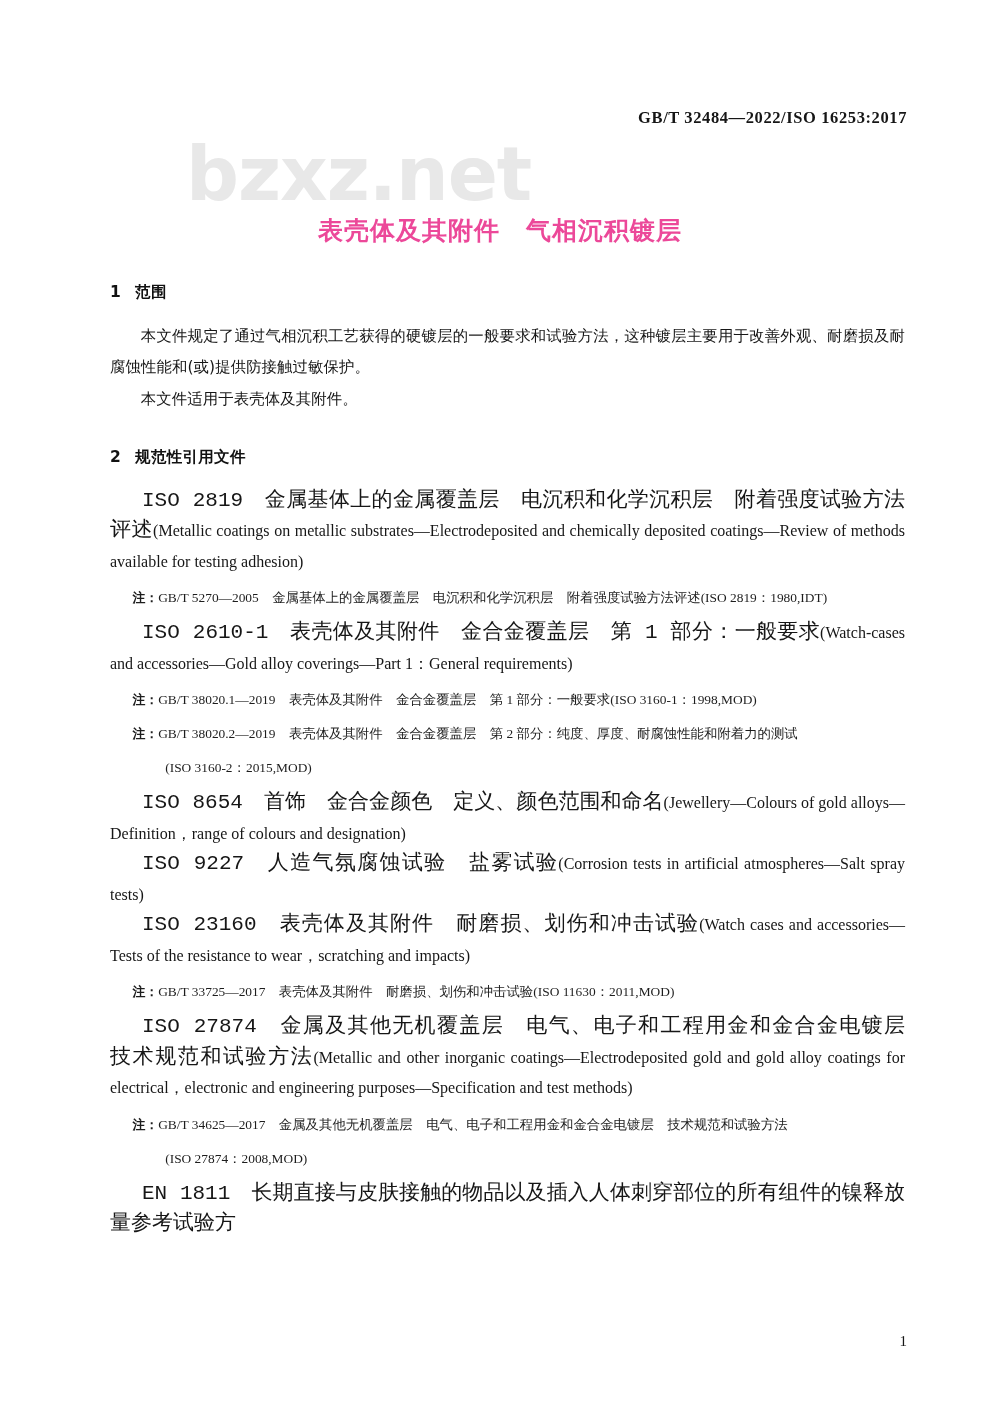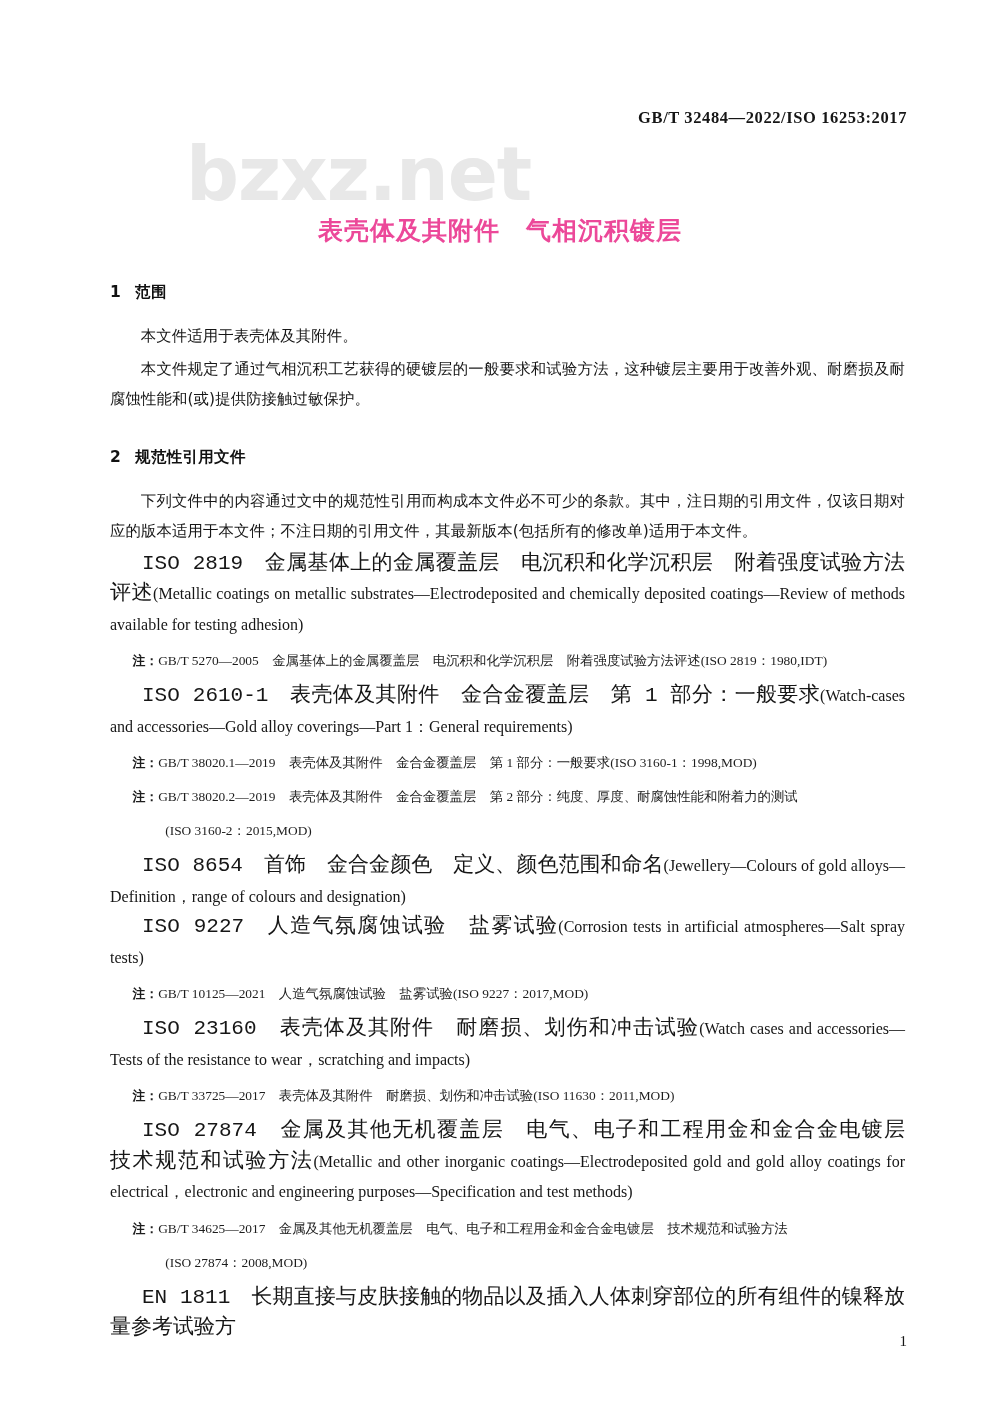--- a/index.html
+++ b/index.html
@@ -156,29 +156,28 @@
 
   <div class="runhead">GB/T 32484—2022/ISO 16253:2017</div>
 
   <h1 class="doc-title">表壳体及其附件　气相沉积镀层</h1>
 
   <div class="content">
 
     <h2 class="sec-head">
       <span class="num">1</span><span>范围</span>
     </h2>
+    <p class="zh indent">本文件规定了通过气相沉积工艺获得的硬镀层的一般要求和试验方法，这种镀层主要用于改善外观、耐磨损及耐腐蚀性能和(或)提供防接触过敏保护。</p>
     <p class="zh indent">本文件适用于表壳体及其附件。</p>
-    <p class="zh indent">本文件规定了通过气相沉积工艺获得的硬镀层的一般要求和试验方法，这种镀层主要用于改善外观、耐磨损及耐腐蚀性能和(或)提供防接触过敏保护。</p>
 
     <div class="sec-gap"></div>
 
     <h2 class="sec-head">
       <span class="num">2</span><span>规范性引用文件</span>
     </h2>
-    <p class="zh indent">下列文件中的内容通过文中的规范性引用而构成本文件必不可少的条款。其中，注日期的引用文件，仅该日期对应的版本适用于本文件；不注日期的引用文件，其最新版本(包括所有的修改单)适用于本文件。</p>
 
     <div>
 
       <p class="ref">
         <span class="zh-run">ISO 2819　金属基体上的金属覆盖层　电沉积和化学沉积层　附着强度试验方法评述</span><span>(Metallic coatings on metallic substrates—Electrodeposited and chemically deposited coatings—Review of methods available for testing adhesion)</span>
       </p>
 
       <p class="note">
         <span class="note-label">注：</span><span>GB/T 5270—2005　金属基体上的金属覆盖层　电沉积和化学沉积层　附着强度试验方法评述</span><span>(ISO 2819：1980,IDT)</span>
       </p>
@@ -198,23 +197,20 @@
       <p class="note cont">(ISO 3160-2：2015,MOD)</p>
 
       <p class="ref">
         <span class="zh-run">ISO 8654　首饰　金合金颜色　定义、颜色范围和命名</span><span>(Jewellery—Colours of gold alloys—Definition，range of colours and designation)</span>
       </p>
 
       <p class="ref">
         <span class="zh-run">ISO 9227　人造气氛腐蚀试验　盐雾试验</span><span>(Corrosion tests in artificial atmospheres—Salt spray tests)</span>
       </p>
 
-      <p class="note">
-        <span class="note-label">注：</span><span>GB/T 10125—2021　人造气氛腐蚀试验　盐雾试验</span><span>(ISO 9227：2017,MOD)</span>
-      </p>
 
       <p class="ref">
         <span class="zh-run">ISO 23160　表壳体及其附件　耐磨损、划伤和冲击试验</span><span>(Watch cases and accessories—Tests of the resistance to wear，scratching and impacts)</span>
       </p>
 
       <p class="note">
         <span class="note-label">注：</span><span>GB/T 33725—2017　表壳体及其附件　耐磨损、划伤和冲击试验</span><span>(ISO 11630：2011,MOD)</span>
       </p>
 
       <p class="ref">

